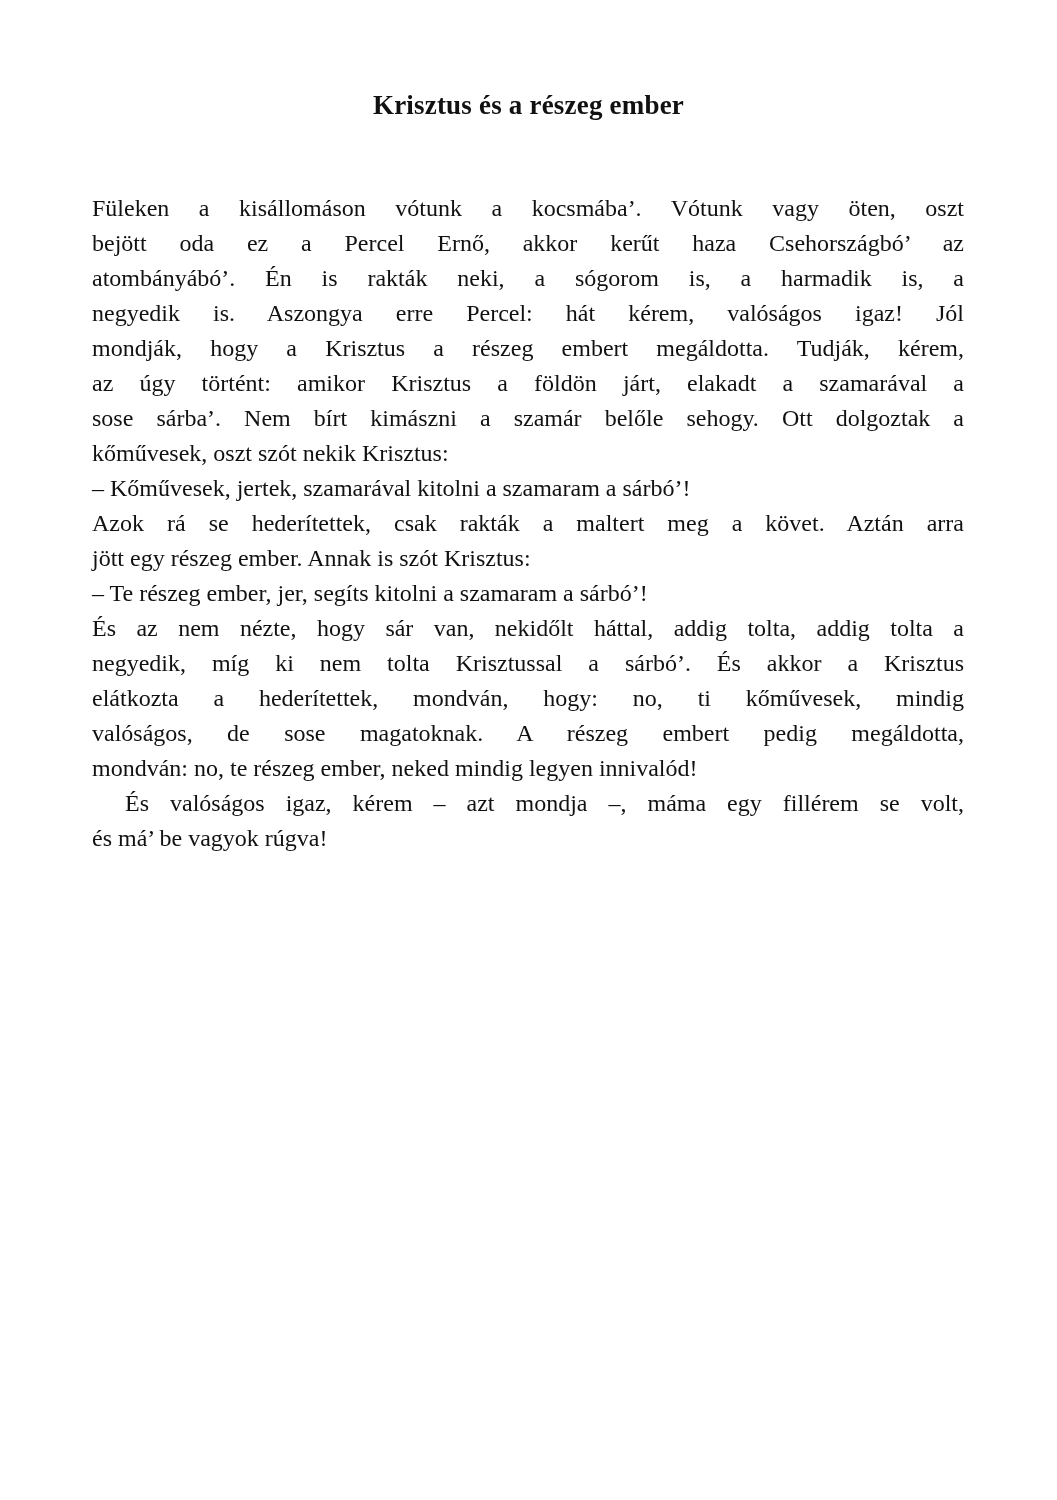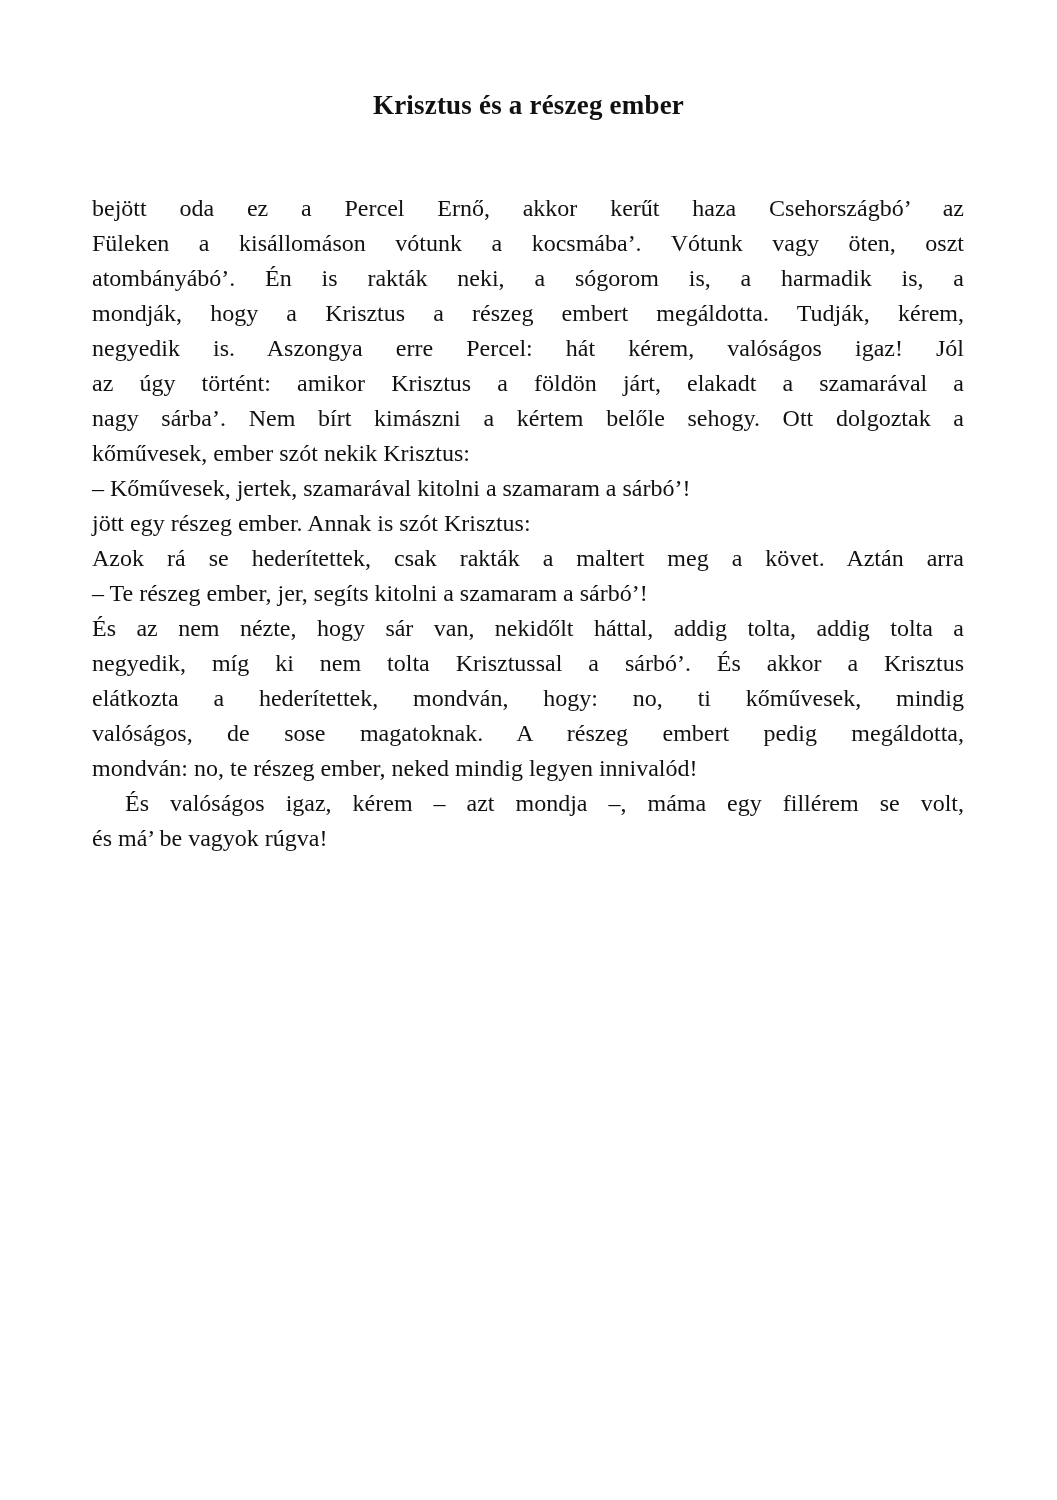--- a/index.html
+++ b/index.html
@@ -51,31 +51,31 @@
   .text-line.indent {
     text-indent: 33px;
   }
 </style>
 </head>
 <body>
 
 <div class="page" style="background: rgb(255, 255, 255); color: rgb(17, 17, 17);">
   <div class="doc-title">Krisztus és a részeg ember</div>
   <div class="doc-body">
+      <div class="text-line justify">Füleken a kisállomáson vótunk a kocsmába’. Vótunk vagy öten, oszt</div>
       <div class="text-line justify">bejött oda ez a Percel Ernő, akkor kerűt haza Csehországbó’ az</div>
-      <div class="text-line justify">Füleken a kisállomáson vótunk a kocsmába’. Vótunk vagy öten, oszt</div>
       <div class="text-line justify">atombányábó’. Én is rakták neki, a sógorom is, a harmadik is, a</div>
+      <div class="text-line justify">negyedik is. Aszongya erre Percel: hát kérem, valóságos igaz! Jól</div>
       <div class="text-line justify">mondják, hogy a Krisztus a részeg embert megáldotta. Tudják, kérem,</div>
-      <div class="text-line justify">negyedik is. Aszongya erre Percel: hát kérem, valóságos igaz! Jól</div>
       <div class="text-line justify">az úgy történt: amikor Krisztus a földön járt, elakadt a szamarával a</div>
-      <div class="text-line justify">nagy sárba’. Nem bírt kimászni a kértem belőle sehogy. Ott dolgoztak a</div>
-      <div class="text-line">kőművesek, ember szót nekik Krisztus:</div>
+      <div class="text-line justify">sose sárba’. Nem bírt kimászni a szamár belőle sehogy. Ott dolgoztak a</div>
+      <div class="text-line">kőművesek, oszt szót nekik Krisztus:</div>
       <div class="text-line">– Kőművesek, jertek, szamarával kitolni a szamaram a sárbó’!</div>
+      <div class="text-line justify">Azok rá se hederítettek, csak rakták a maltert meg a követ. Aztán arra</div>
       <div class="text-line">jött egy részeg ember. Annak is szót Krisztus:</div>
-      <div class="text-line justify">Azok rá se hederítettek, csak rakták a maltert meg a követ. Aztán arra</div>
       <div class="text-line">– Te részeg ember, jer, segíts kitolni a szamaram a sárbó’!</div>
       <div class="text-line justify">És az nem nézte, hogy sár van, nekidőlt háttal, addig tolta, addig tolta a</div>
       <div class="text-line justify">negyedik, míg ki nem tolta Krisztussal a sárbó’. És akkor a Krisztus</div>
       <div class="text-line justify">elátkozta a hederítettek, mondván, hogy: no, ti kőművesek, mindig</div>
       <div class="text-line justify">valóságos, de sose magatoknak. A részeg embert pedig megáldotta,</div>
       <div class="text-line">mondván: no, te részeg ember, neked mindig legyen innivalód!</div>
       <div class="text-line justify indent">És valóságos igaz, kérem – azt mondja –, máma egy fillérem se volt,</div>
       <div class="text-line">és má’ be vagyok rúgva!</div>
     </div>
 </div>

